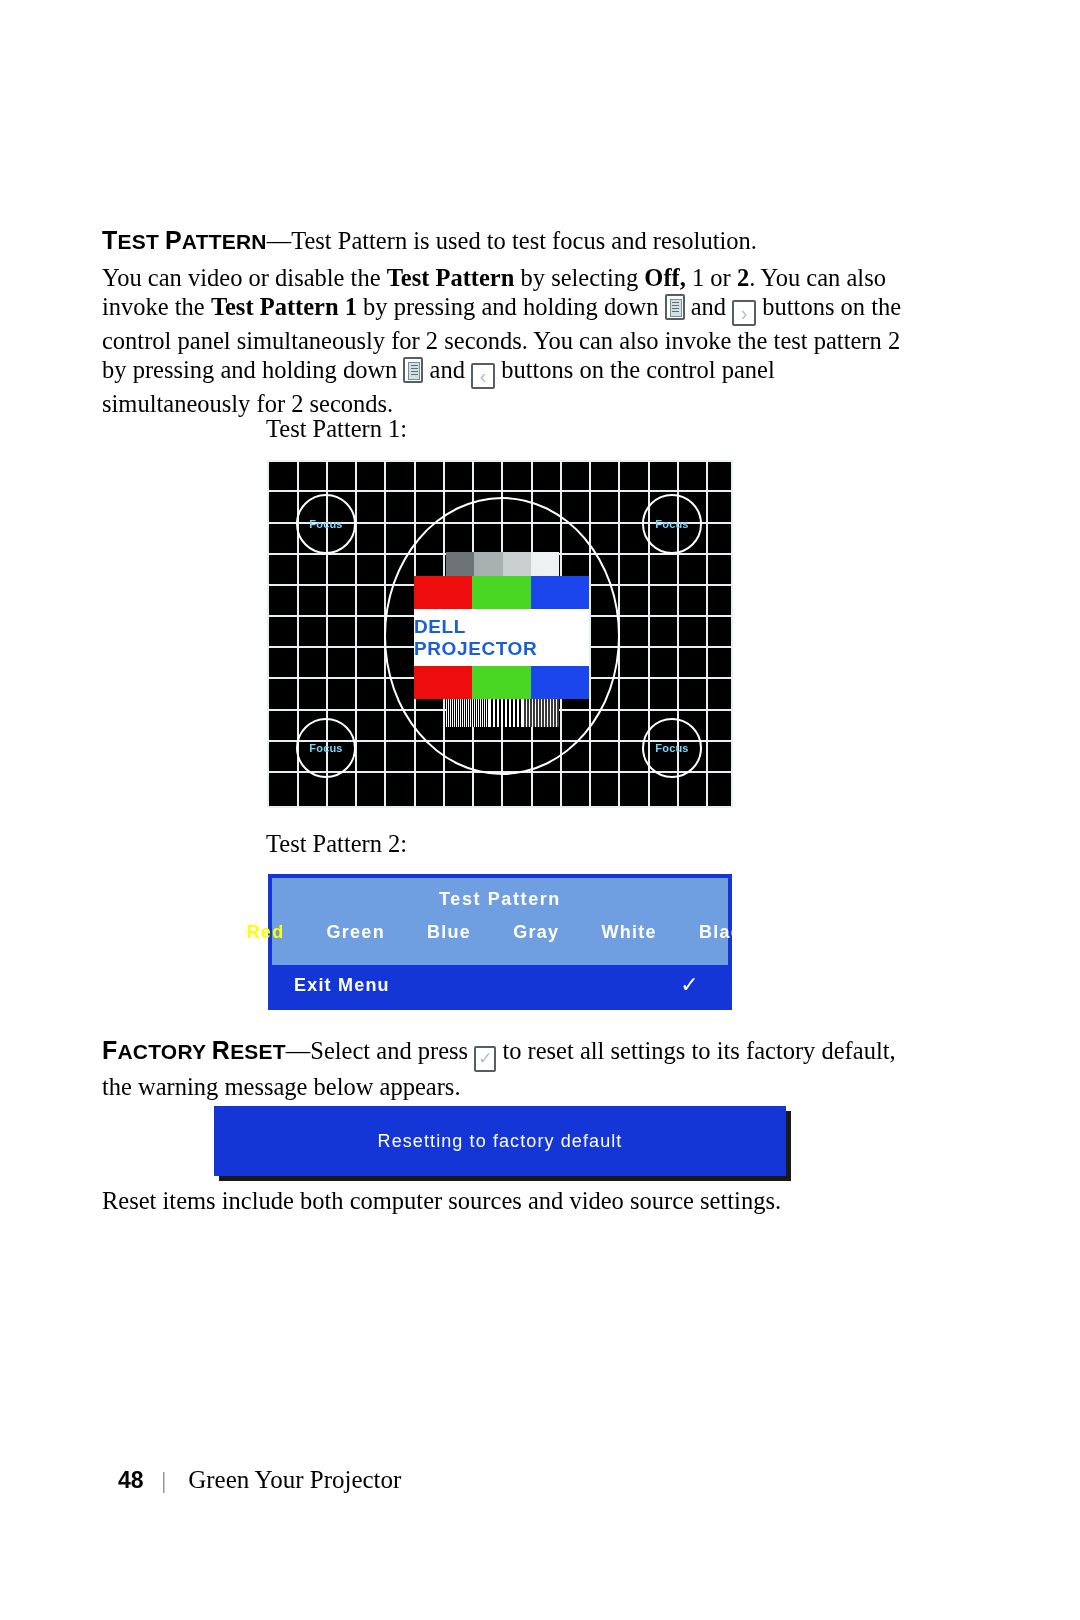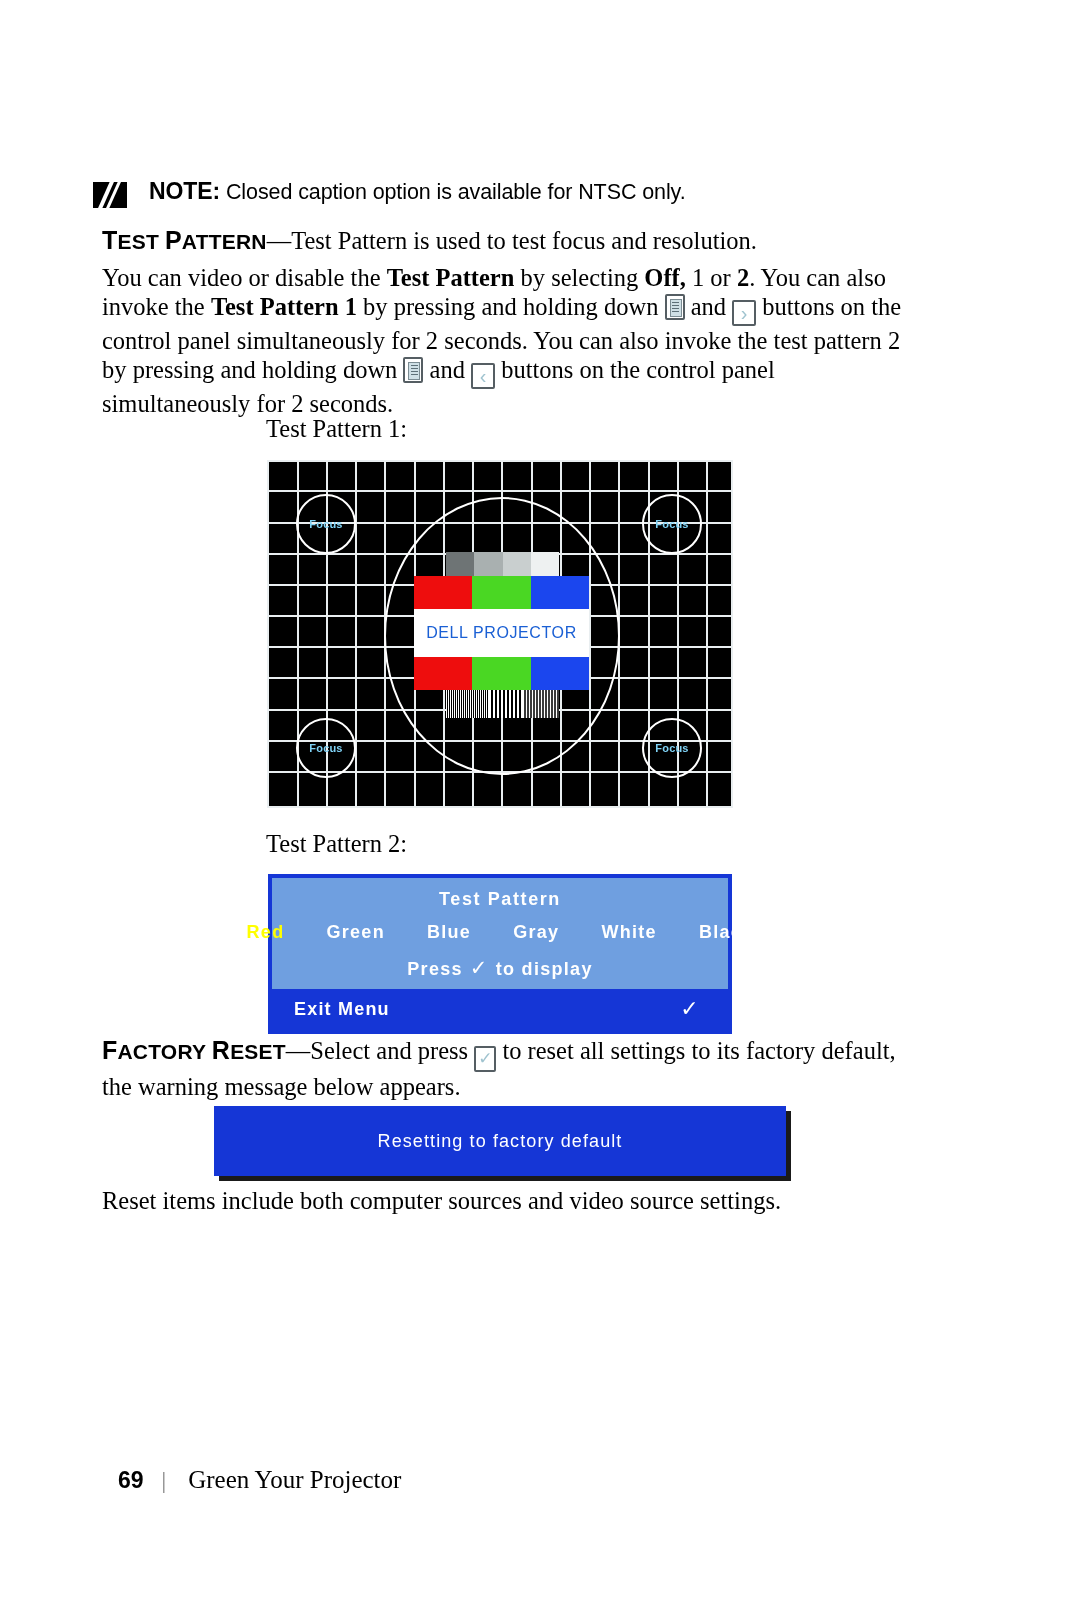--- a/index.html
+++ b/index.html
@@ -200,29 +200,29 @@
   .gray-row {
     display: flex;
     height: 24px;
     margin-left: 32px;
     width: 113px;
   }
   .gray-row div { flex: 1 1 0; }
   .rgb-row { display: flex; height: 33px; }
   .rgb-row div { flex: 1 1 0; }
   .white-row {
-    height: 48px;
+    height: 57px;
     background: #ffffff;
     display: flex;
     align-items: center;
     justify-content: center;
     color: #1a5fd4;
     font-family: "Liberation Sans", "DejaVu Sans", sans-serif;
-    font-size: 16px;
-    font-weight: normal;
+    font-size: 19px;
+    font-weight: bold;
     letter-spacing: 0.6px;
   }
   .bars-row {
     height: 28px;
     margin-left: 32px;
     width: 113px;
     background:
       repeating-linear-gradient(90deg,#ffffff 0 1px,#000000 1px 2px);
     position: relative;
   }
@@ -334,29 +334,20 @@
   }
   .footer .ftitle {
     font-size: 25px;
   }
 </style>
 </head>
 <body>
 
 <div class="page">
 
-  <div class="note-row">
-    <div class="note-icon">
-      <div class="slash1"></div>
-      <div class="slash2"></div>
-    </div>
-    <div class="note-text">
-      <span class="note-label">NOTE:</span><span> Closed caption option is available for NTSC only.</span>
-    </div>
-  </div>
 
   <div class="body-p p-testpattern">
     <span class="term-head"><span class="sc-first">T</span><span>EST </span><span class="sc-first">P</span><span>ATTERN</span></span><span>—Test Pattern is used to test focus and resolution.</span>
   </div>
 
   <div class="body-p p-main">
     <span>You can video or disable the </span><b>Test Pattern</b><span> by selecting </span><b>Off,</b><span> 1 or </span><b>2</b><span>. You can also invoke the </span><b>Test Pattern 1</b><span> by pressing and holding down </span><span class="key-icon key-menu"><span class="sheet">
           <i></i>
           <i></i>
           <i></i>
@@ -441,39 +432,36 @@
     <div class="osd-body">
       <div class="osd-title">Test Pattern</div>
       <div class="osd-options">
         <span class="selected">Red</span>
         <span>Green</span>
         <span>Blue</span>
         <span>Gray</span>
         <span>White</span>
         <span>Black</span>
       </div>
-      <div class="osd-press">
-        <span>Press</span><span class="ck">✓</span><span>to display</span>
-      </div>
     </div>
     <div class="osd-footer">
       <span>Exit Menu</span>
       <span class="ck">✓</span>
     </div>
   </div>
 
   <div class="body-p p-factory">
     <span class="term-head"><span class="sc-first">F</span><span>ACTORY </span><span class="sc-first">R</span><span>ESET</span></span><span>—Select and press </span><span class="key-icon key-check">✓</span><span> to reset all settings to its factory default, the warning message below appears.</span>
   </div>
 
   <div class="reset-box">
     <span>Resetting to factory default</span>
   </div>
 
   <div class="body-p p-reset">Reset items include both computer sources and video source settings.</div>
 
   <div class="footer">
-    <span class="pgnum">69</span>
+    <span class="pgnum">48</span>
     <span class="sep">|</span>
     <span class="ftitle">Green Your Projector</span>
   </div>
 
 </div>
 
 </body></html>

